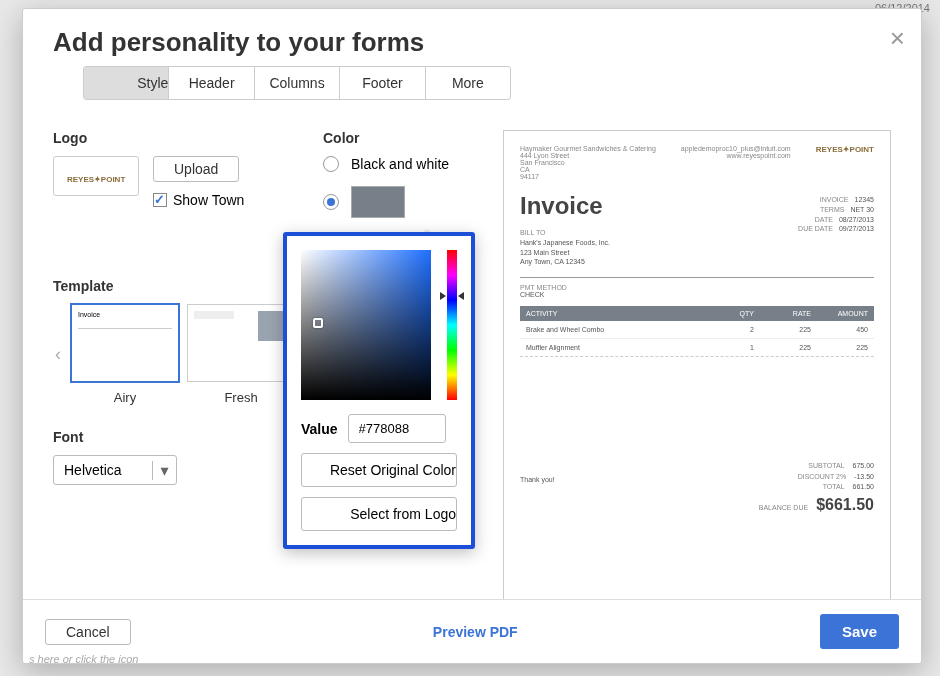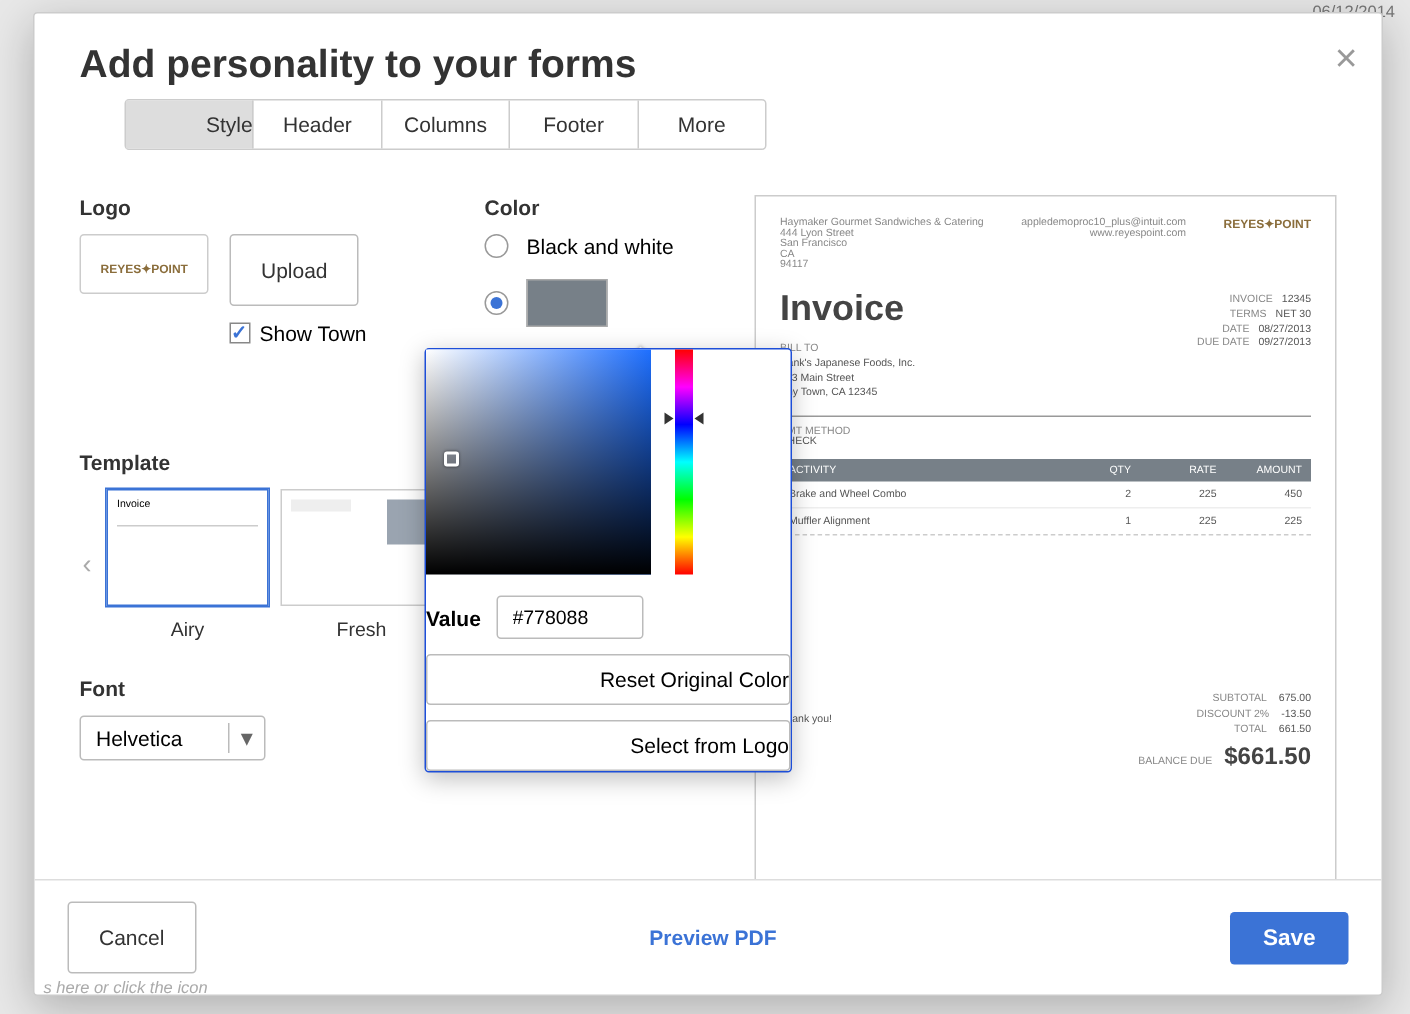--- a/index.html
+++ b/index.html
@@ -87,21 +87,21 @@
       border-radius: 3px;
       display: flex; align-items: center; justify-content: center;
       font-size: 8px; color: #7a6a4a;
       background: #fff;
     }
     .logo-svg { width: 70px; height: 28px; }
     .upload-btn, .plain-btn {
       background: #fff;
       border: 1px solid #bbb;
       border-radius: 3px;
-      padding: 15px 20px;
+      padding: 4px 20px;
       font-size: 14px;
       cursor: pointer;
       color: #333;
     }
     .show-logo { display: flex; align-items: center; gap: 6px; margin-top: 10px; font-size: 14px; }
     .checkbox {
       width: 14px; height: 14px;
       border: 1px solid #888;
       background: #fff;
       position: relative;
@@ -175,25 +175,26 @@
     .font-select span:first-child { flex:1; padding: 0 10px; font-size: 14px; }
     .font-select .dd {
       border-left: 1px solid #bbb;
       width: 24px; text-align: center;
       color: #666;
     }
     
     .color-picker {
       position: absolute;
       left: 260px; top: 120px;
-      width: 245px;
-      background: #fff;
-      border: 1px solid #1d4ed8;
+      width: 192px;
+      background: #fff;
+      border: 4px solid #1d4ed8;
       border-radius: 3px;
       box-shadow: 0 4px 16px rgba(0,0,0,0.25);
+      padding: 14px;
       z-index: 50;
     }
     .sv-area {
       width: 150px; height: 150px;
       background:
         linear-gradient(to top, #000, rgba(0,0,0,0)),
         linear-gradient(to right, #fff, #1e6fff);
       position: relative;
     }
     .sv-cursor {

